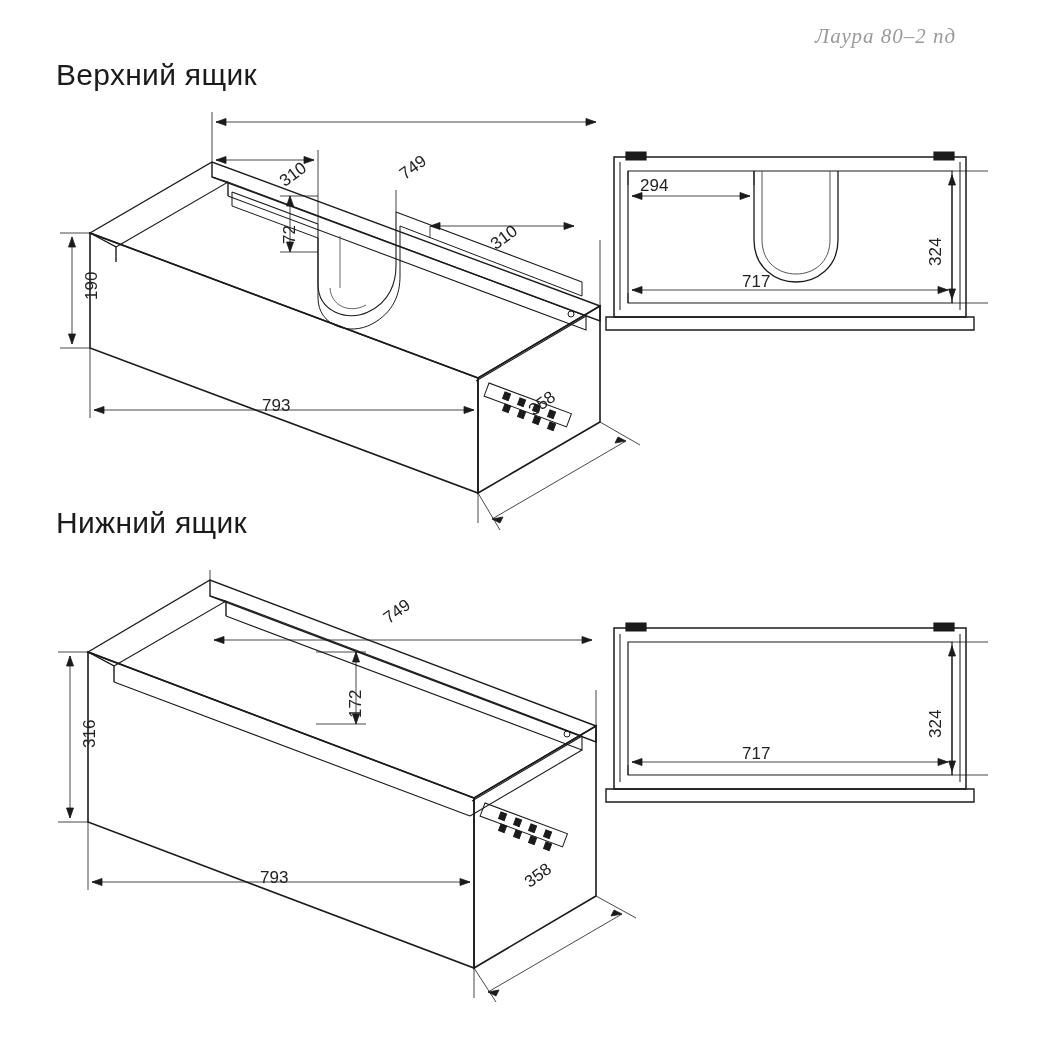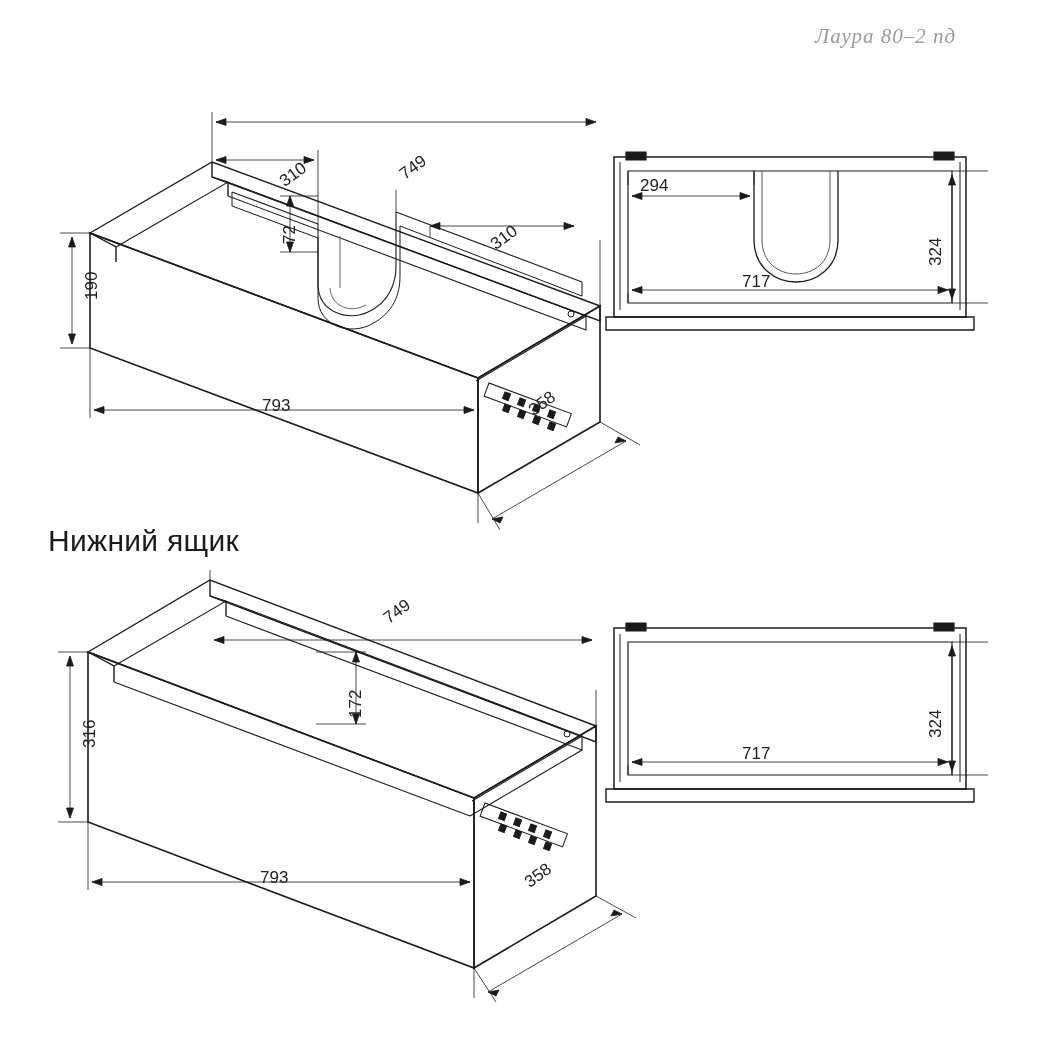--- a/index.html
+++ b/index.html
@@ -290,22 +290,23 @@
         <path d="M952,646 L952,771"></path>
         <path d="M952,646 l-3.5,10 l7,0 Z" fill="#1b1b1b"></path>
         <path d="M952,771 l-3.5,-10 l7,0 Z" fill="#1b1b1b"></path>
       </g>
 
     </g>
   </svg>
 
   <div class="label model-title" style="left:815px; top:24px;">Лаура 80–2 пд</div>
 
-
-  <div class="label section-title" style="left:48px; top:506px;margin-top:18px;">Нижний ящик</div>
+  <div class="label section-title" style="left:56px; top:58px;">Верхний ящик</div>
+
+  <div class="label section-title" style="left:56px; top:506px;">Нижний ящик</div>
 
   <div class="label dim skew" style="left:396px; top:168px;">749</div>
 
   <div class="label dim skew" style="left:276px; top:175px;">310</div>
 
   <div class="label dim rot" style="left:280px; top:244px;">72</div>
 
   <div class="label dim skew" style="left:487px; top:238px;">310</div>
 
   <div class="label dim rot" style="left:82px; top:300px;">190</div>

